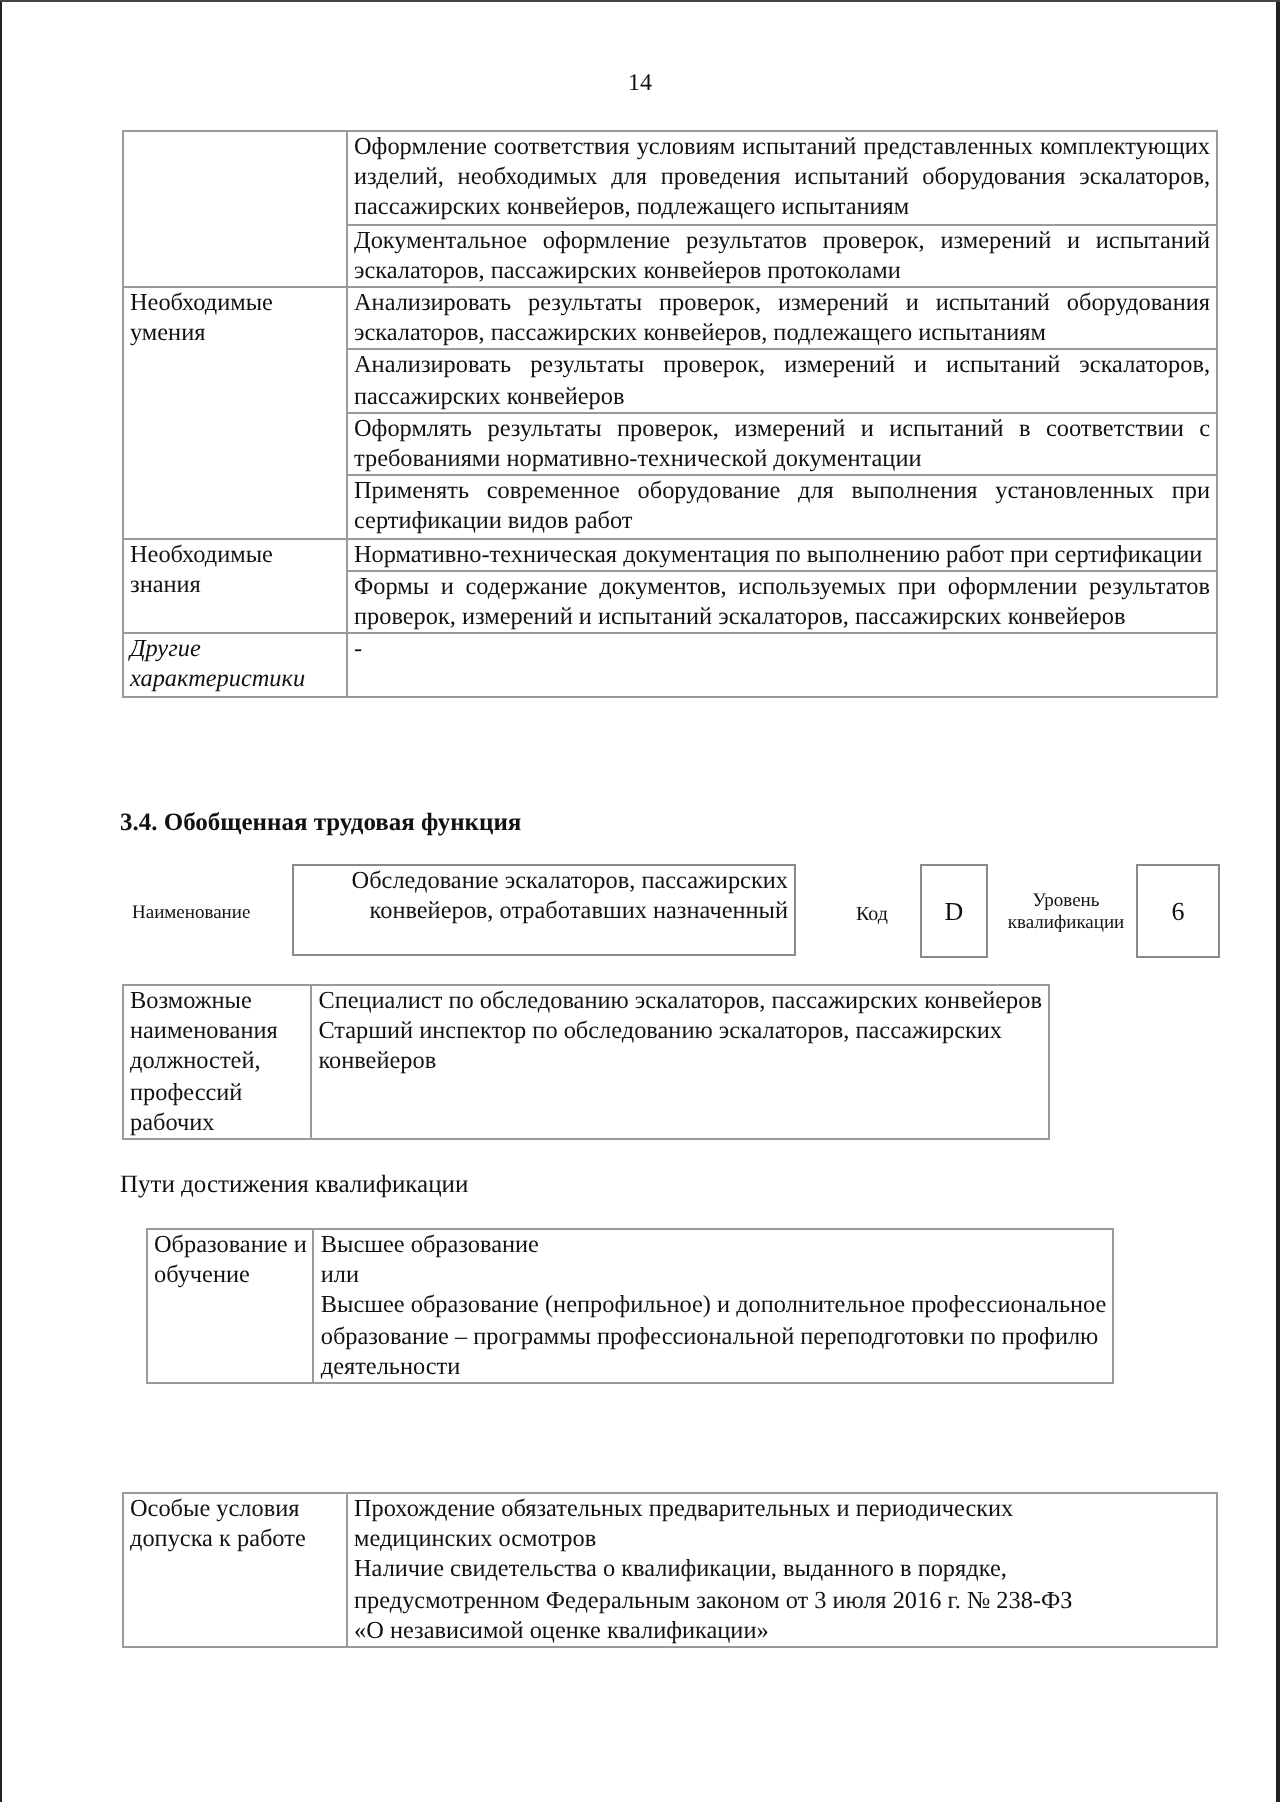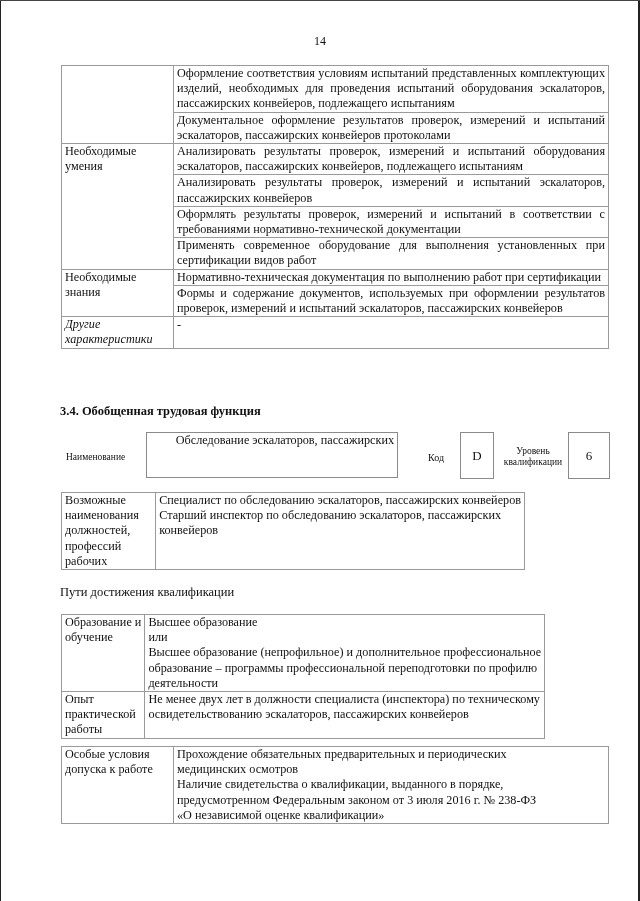--- a/index.html
+++ b/index.html
@@ -65,20 +65,21 @@
     <td>-</td>
   </tr>
 </tbody>
   </table>
 
 <div class="sec-title">3.4. Обобщенная трудовая функция</div>
 
 <div class="small-label" style="left:66px; top:452px;text-align:right;">Наименование</div>
 <div class="box line-block" style="left:146px; top:432px; width:244px; height:44px; padding:0 3px;">
   <div>Обследование эскалаторов, пассажирских</div>
+  <div>конвейеров, отработавших назначенный</div>
 </div>
 <div class="small-label" style="left:428px; top:452px; font-size:10px;">Код</div>
 <div class="box" style="left:460px; top:432px; width:32px; height:45px; text-align:center; line-height:45px; font-size:13px;">D</div>
 <div class="small-label line-block" style="left:500px; top:446px; width:66px; text-align:center;">
   <div>Уровень</div>
   <div>квалификации</div>
 </div>
 <div class="box" style="left:568px; top:432px; width:40px; height:45px; text-align:center; line-height:45px; font-size:13px;">6</div>
 
 <table class="t" style="left:61px; top:492px; width:464px;">
@@ -95,44 +96,33 @@
       <div>Специалист по обследованию эскалаторов, пассажирских конвейеров</div>
       <div>Старший инспектор по обследованию эскалаторов, пассажирских</div>
       <div>конвейеров</div>
     </td>
   </tr>
 </tbody>
   </table>
 
 <div class="paths-title">Пути достижения квалификации</div>
 
-<table class="t" style="left:61px; top:614px; width:436px;border-radius:32px;">
+<table class="t" style="left:73px; top:614px; width:436px;border-radius:32px;">
   <tbody>
       <tr>
     <td class="lbl line-block">
       <div>Образование и</div>
       <div>обучение</div>
     </td>
     <td class="line-block">
       <div>Высшее образование</div>
       <div>или</div>
       <div>Высшее образование (непрофильное) и дополнительное профессиональное</div>
       <div>образование – программы профессиональной переподготовки по профилю</div>
       <div>деятельности</div>
-    </td>
-  </tr>
-  <tr>
-    <td class="lbl line-block">
-      <div>Опыт</div>
-      <div>практической</div>
-      <div>работы</div>
-    </td>
-    <td class="line-block">
-      <div>Не менее двух лет в должности специалиста (инспектора) по техническому</div>
-      <div>освидетельствованию эскалаторов, пассажирских конвейеров</div>
     </td>
   </tr>
 </tbody>
   </table>
 
 <table class="t" style="left:61px; top:746px; width:548px;">
   <tbody>
       <tr>
     <td class="lbl line-block">
       <div>Особые условия</div>

